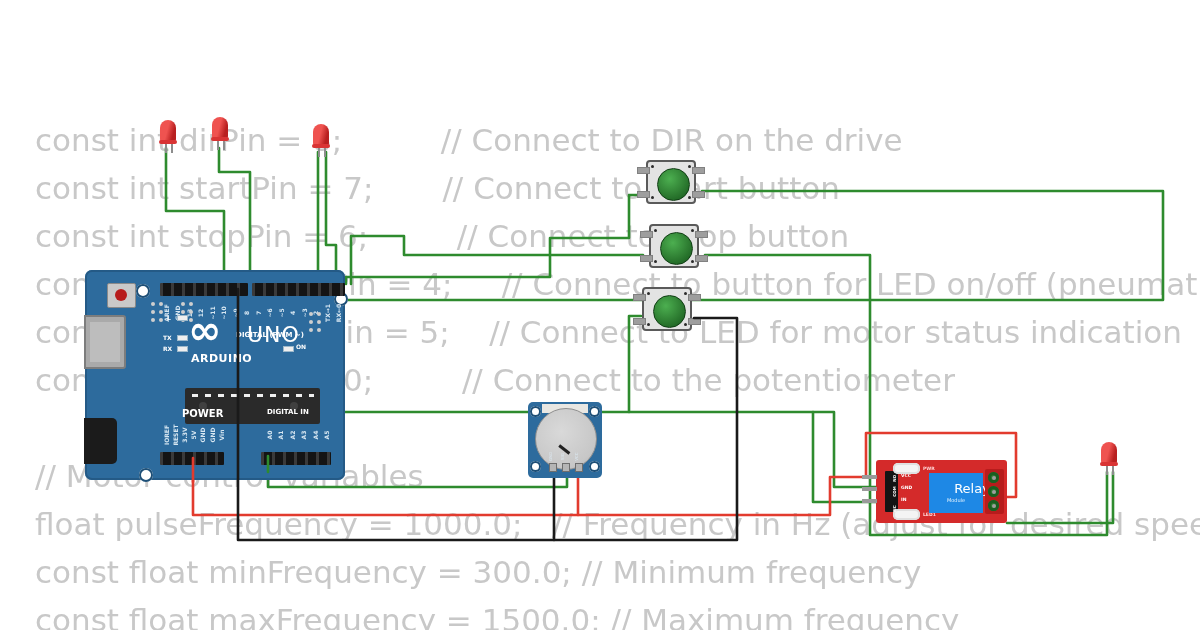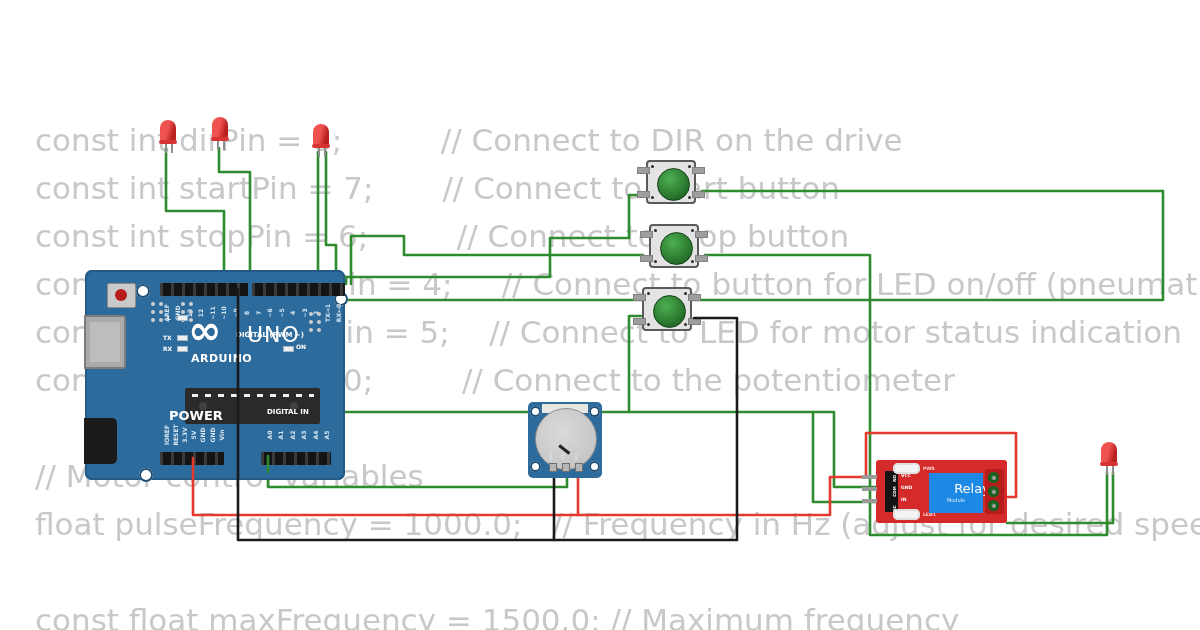--- a/index.html
+++ b/index.html
@@ -91,20 +91,21 @@
 
 <div class="code-layer">
   <div class="code-line" style="top:116px">const int dirPin = 8;          // Connect to DIR on the drive</div>
   <div class="code-line" style="top:164px">const int startPin = 7;       // Connect to Start button</div>
   <div class="code-line" style="top:212px">const int stopPin = 6;         // Connect to Stop button</div>
   <div class="code-line" style="top:260px">const int ledButtonPin = 4;     // Connect to button for LED on/off (pneumatic</div>
   <div class="code-line" style="top:308px">const int motorLedPin = 5;    // Connect to LED for motor status indication</div>
   <div class="code-line" style="top:356px">const int potPin = A0;         // Connect to the potentiometer</div>
   <div class="code-line" style="top:452px">// Motor control variables</div>
   <div class="code-line" style="top:500px">float pulseFrequency = 1000.0;   // Frequency in Hz (adjust for desired speed</div>
+  <div class="code-line" style="top:548px">const float minFrequency = 300.0; // Minimum frequency</div>
   <div class="code-line" style="top:596px">const float maxFrequency = 1500.0; // Maximum frequency</div>
 </div>
 
 <svg class="wires" width="1200" height="630">
 
   <path stroke="#2e8b2e" d="M166,148 V211 H224 V289"></path>
   <path stroke="#2e8b2e" d="M219,148 V172 H250 V289"></path>
   <path stroke="#2e8b2e" d="M318,152 V289"></path>
   <path stroke="#2e8b2e" d="M326,152 V245 H336 V289"></path>
   <path stroke="#2e8b2e" d="M640,195 H629 V238 H550 V277 H346 V284"></path>
@@ -231,21 +232,21 @@
   <div class="uno-txt">UNO</div>
   <div class="arduino-txt">ARDUINO</div>
   <div class="ledrect" style="left:198px;top:76px"></div>
   <div class="sslabel" style="left:211px;top:73px;font-size:6px">ON</div>
 
   <div class="chip">
     <b style="left:14px"></b>
       <b style="right:22px"></b>
   </div>
 
-  <div class="sslabel" style="left:84px;top:138px;font-size:13px">POWER</div>
+  <div class="sslabel" style="left:97px;top:138px;font-size:10px">POWER</div>
   <div class="sslabel" style="left:182px;top:138px;font-size:7px">DIGITAL IN</div>
   <div class="vlabels vlab9" style="left:76px;top:150px">
 
   <span class="vlab">
         <i>IOREF</i>
       </span>
       <span class="vlab">
         <i>RESET</i>
       </span>
       <span class="vlab">

